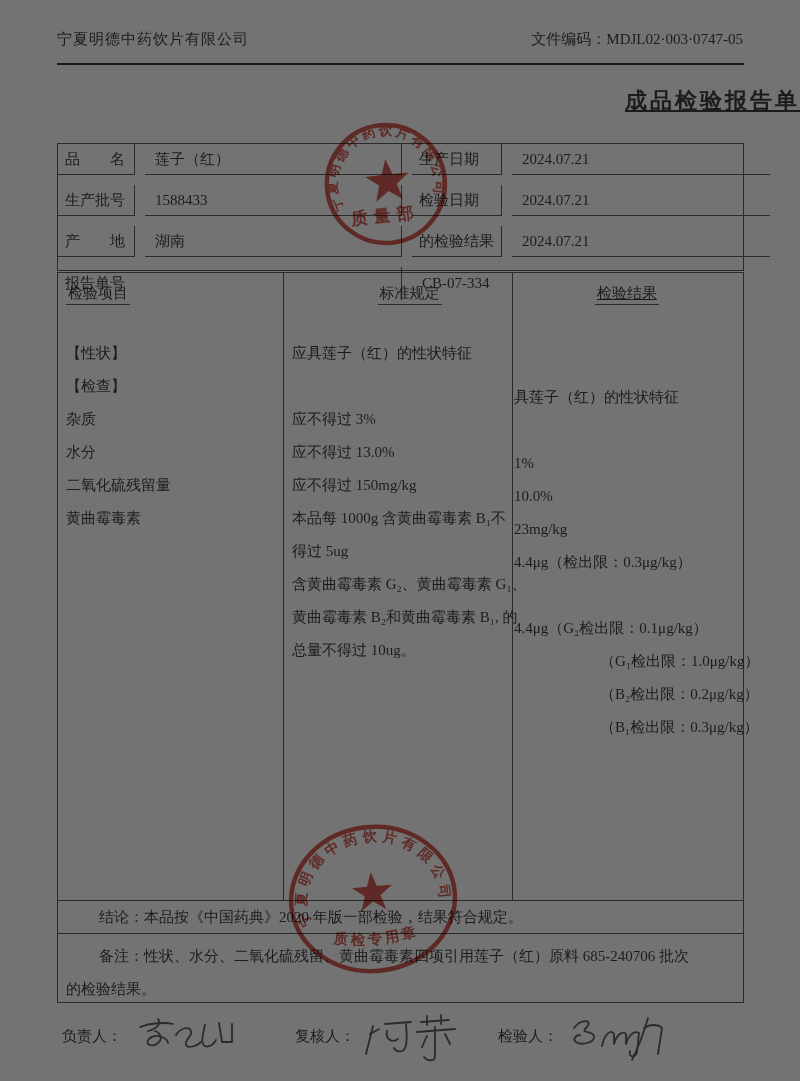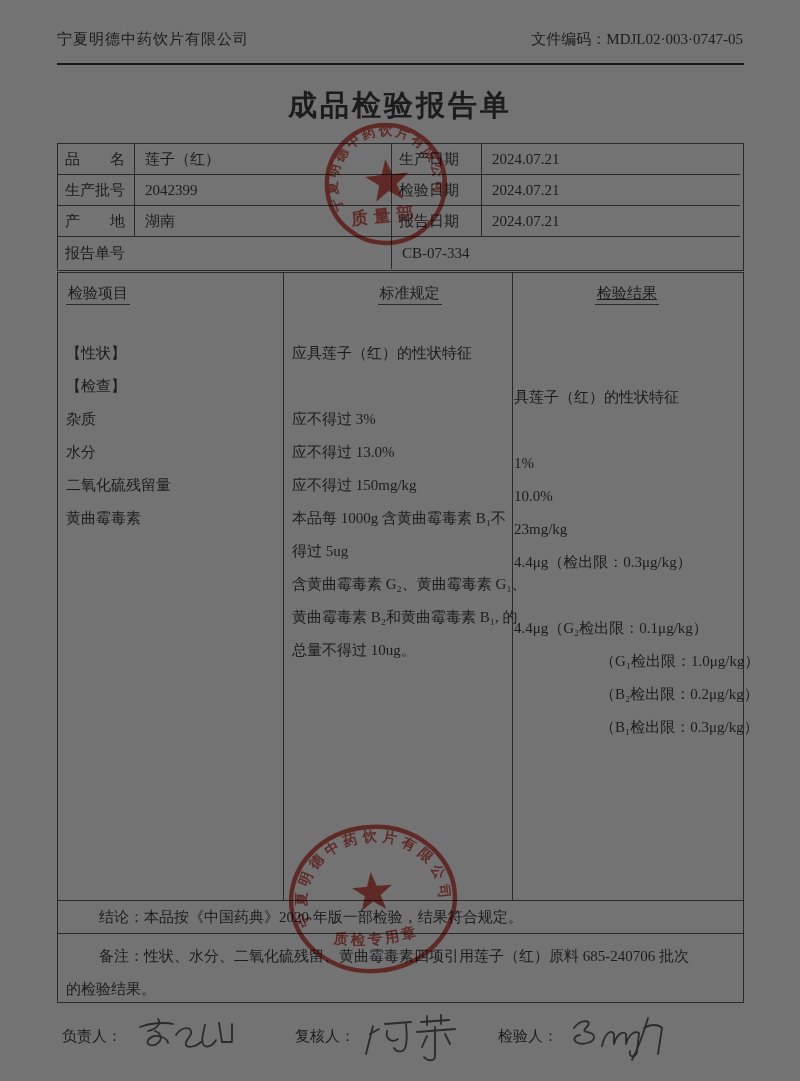--- a/index.html
+++ b/index.html
@@ -4,28 +4,28 @@
 <style>
   html,body{margin:0;padding:0;}
   body{width:800px;height:1081px;background:#e9e9e7;}
   .page{position:relative;width:800px;height:1081px;background:#737373;color:#1c1c1c;
         font-family:"Liberation Serif","DejaVu Serif",serif;overflow:hidden;}
 
   
   .company{position:absolute;left:57px;top:30px;font-size:15px;letter-spacing:1px;}
   .doc-code{position:absolute;right:57px;top:30px;font-size:15px;}
   .head-rule{position:absolute;left:57px;top:63px;width:687px;height:2px;background:#1a1a1a;}
-  .title{position:absolute;left:0;top:86px;width:100%;text-align:center;
-         font-size:29px;font-weight:bold;letter-spacing:3px;}
+  .title{position:absolute;left:0;top:86px;width:100%;text-align:right;
+         font-size:22px;font-weight:bold;letter-spacing:3px;text-decoration:underline;}
 
   
   .info-table{position:absolute;left:57px;top:143px;width:687px;height:128px;
               display:grid;grid-template-columns:77px 257px 90px 258px;
               grid-template-rows:31px 31px 31px 32px;
-              border:1.5px solid #2a2a2a;box-sizing:border-box;font-size:15px;}
+              border:1.5px solid #2a2a2a;box-sizing:border-box;font-size:15px;gap:10px;}
   .info-table .cell{border-right:1px solid #2a2a2a;border-bottom:1px solid #2a2a2a;
               display:flex;align-items:center;padding-left:7px;box-sizing:border-box;white-space:nowrap;}
   .info-table .val{padding-left:10px;}
   .info-table .no-r{border-right:none;}
   .info-table .no-b{border-bottom:none;}
   .info-table .span12{grid-column:1/3;}
   .info-table .span34{grid-column:3/5;}
 
   
   .main-table{position:absolute;left:57px;top:272px;width:687px;height:731px;
@@ -71,27 +71,27 @@
   <div class="head-rule"></div>
   <div class="title">成品检验报告单</div>
 
   <div class="info-table">
     <div class="cell">品　　名</div>
     <div class="cell val">莲子（红）</div>
     <div class="cell">生产日期</div>
     <div class="cell no-r val">2024.07.21</div>
 
     <div class="cell">生产批号</div>
-    <div class="cell val">2042399</div>
+    <div class="cell val">1588433</div>
     <div class="cell">检验日期</div>
     <div class="cell no-r val">2024.07.21</div>
 
     <div class="cell">产　　地</div>
     <div class="cell val">湖南</div>
-    <div class="cell">报告日期</div>
+    <div class="cell">的检验结果</div>
     <div class="cell no-r val">2024.07.21</div>
 
     <div class="cell span12 no-b">报告单号</div>
     <div class="cell span34 no-r no-b val">CB-07-334</div>
   </div>
 
   <div class="main-table">
     <div class="vdiv vdiv1"></div>
     <div class="vdiv vdiv2"></div>
 

